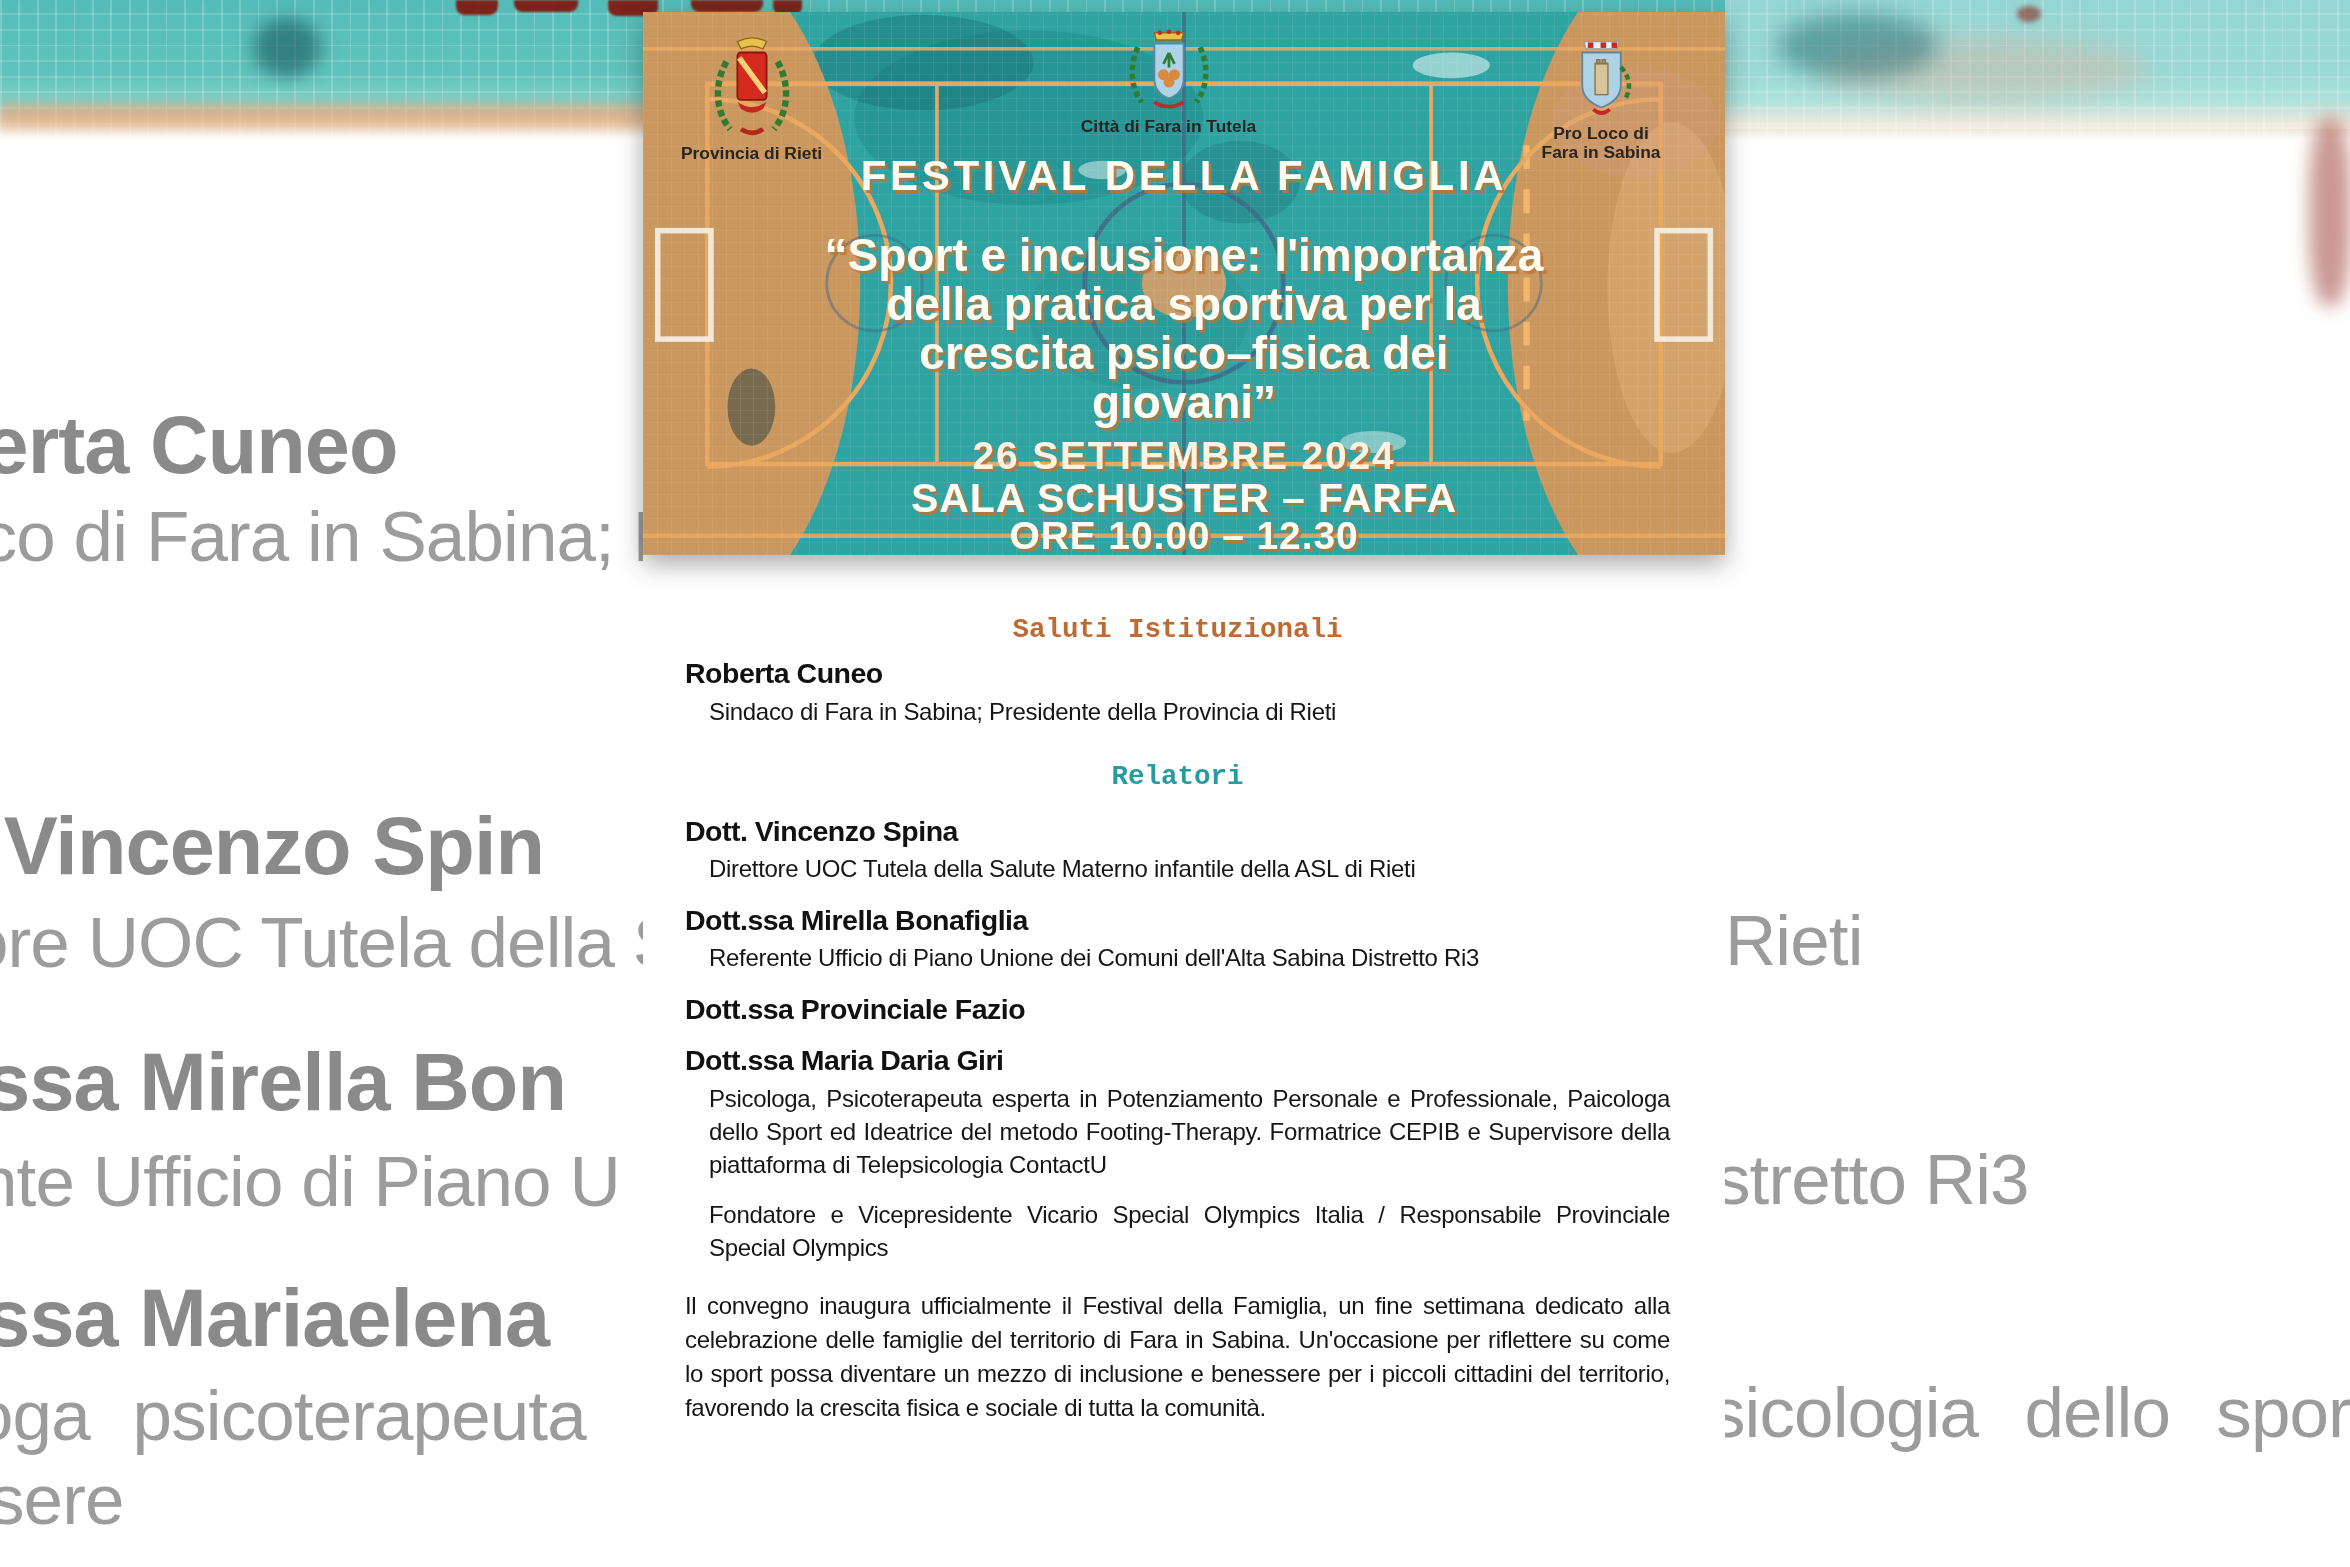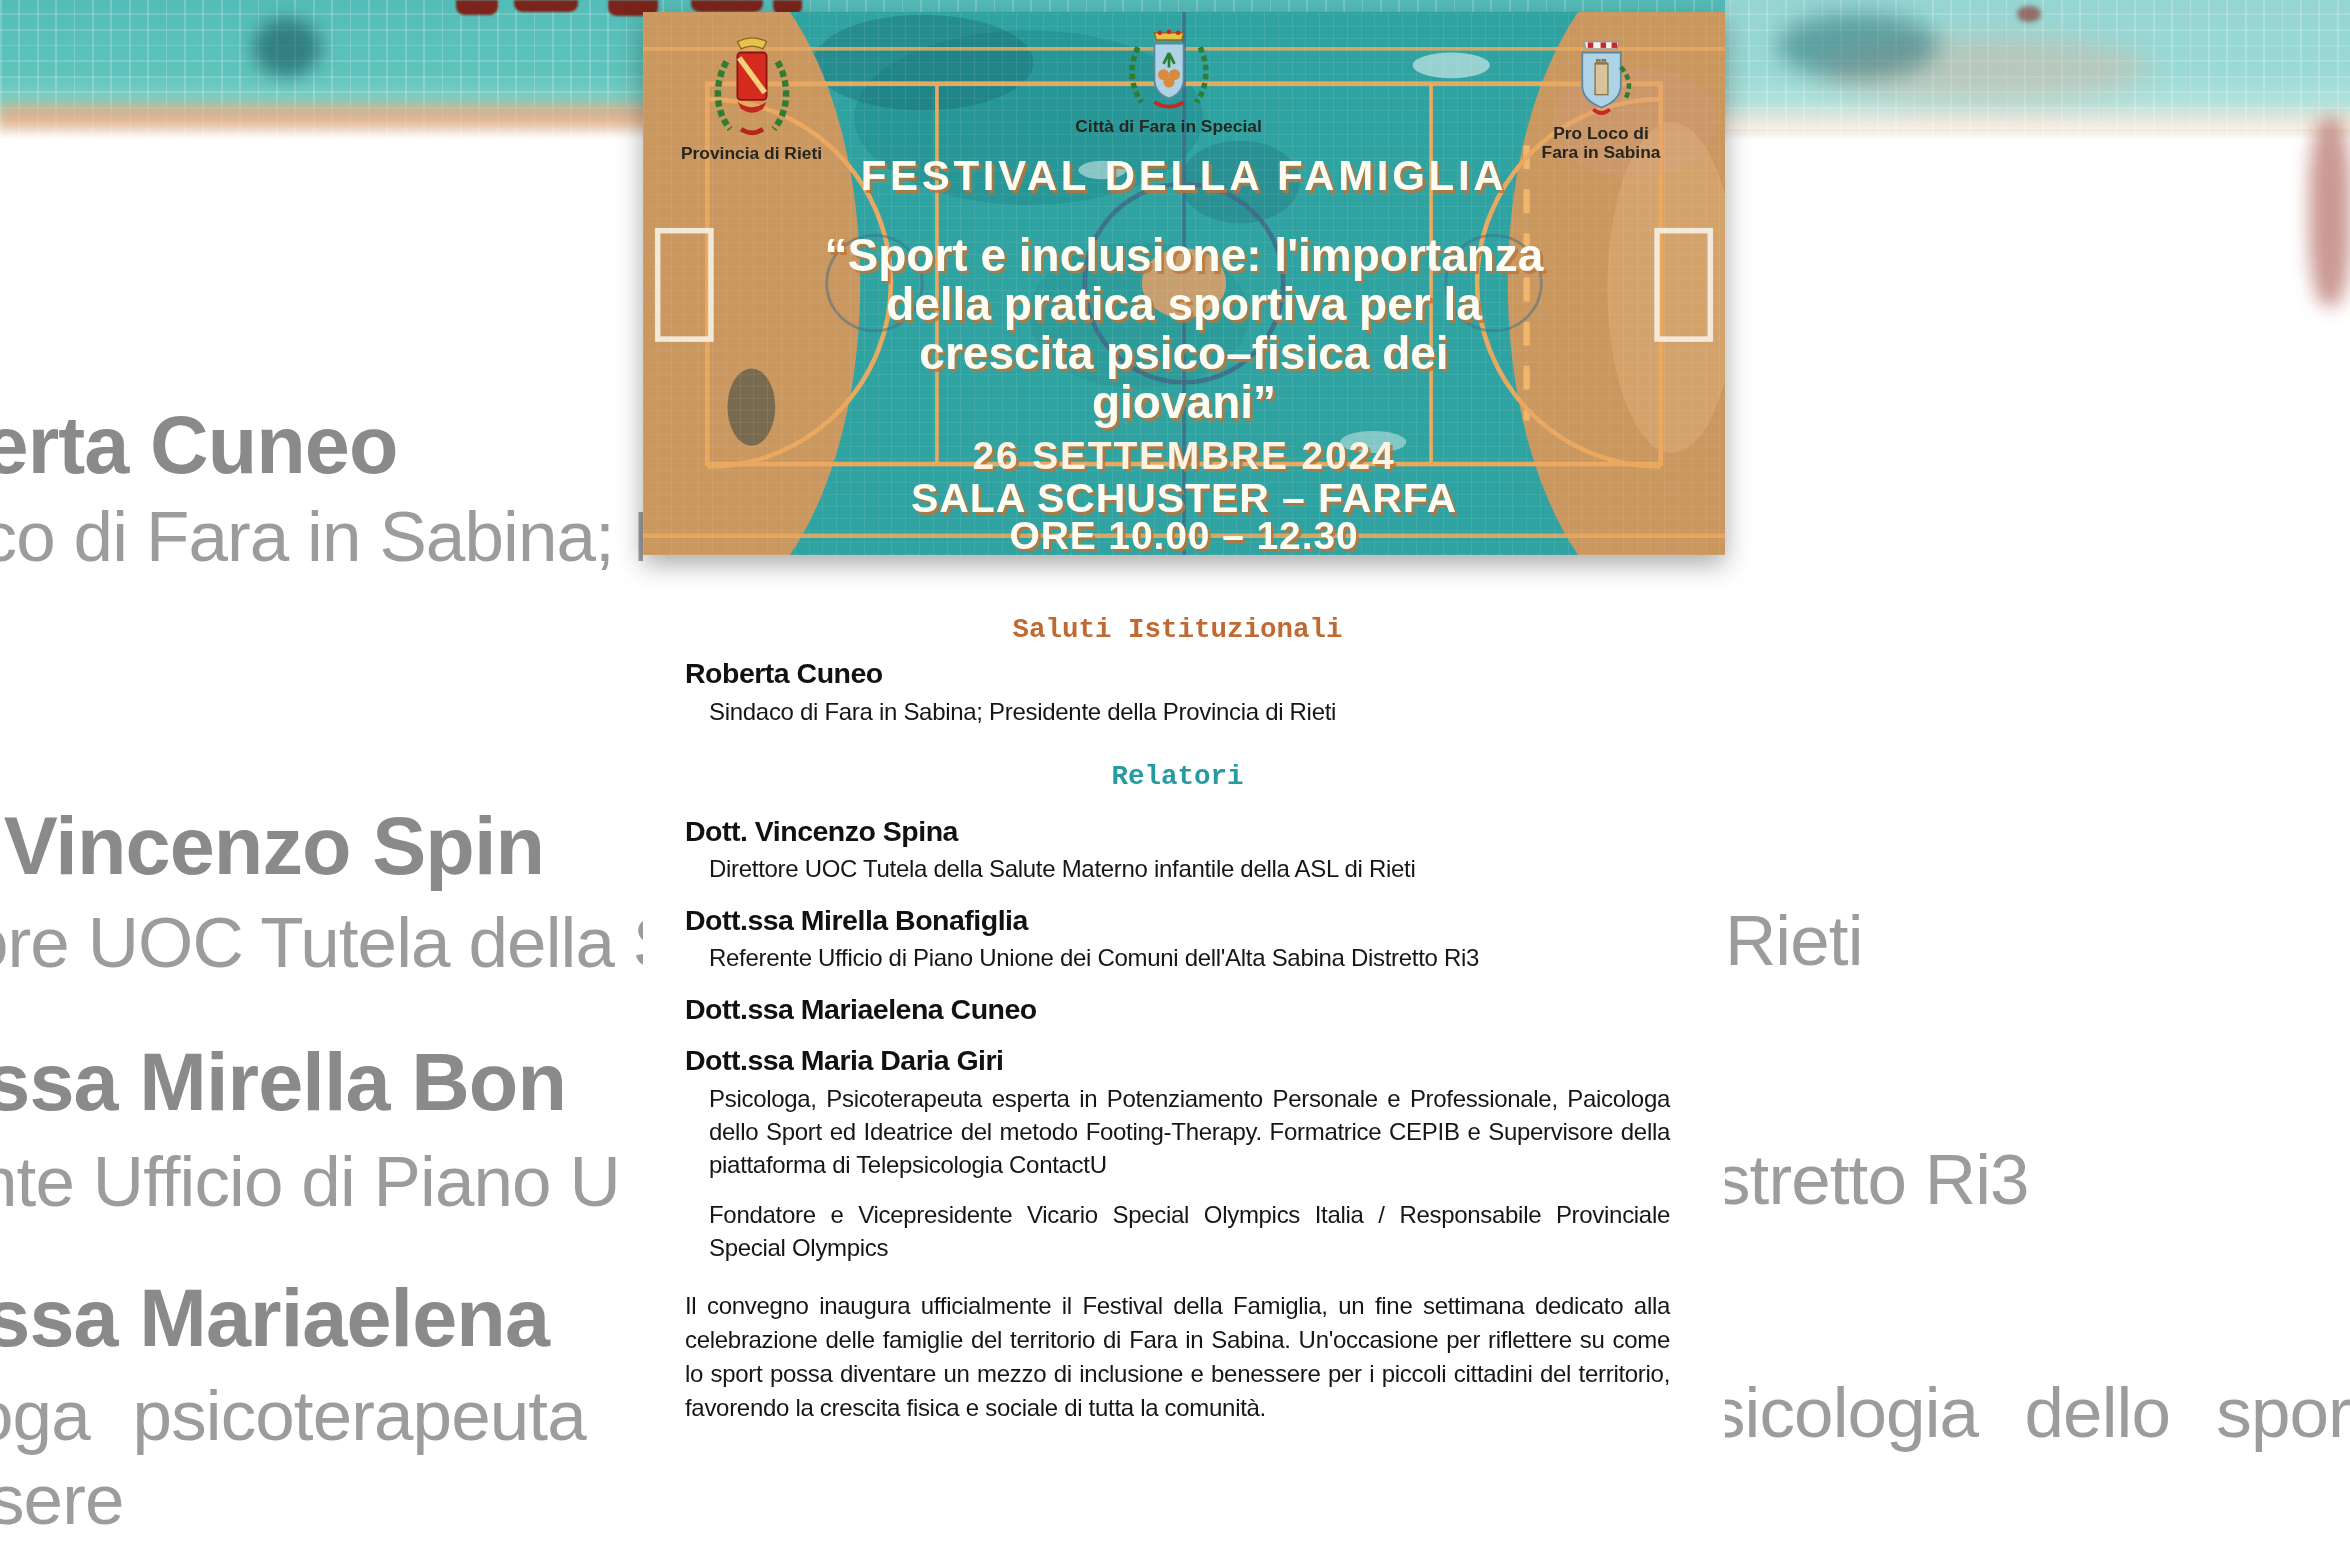--- a/index.html
+++ b/index.html
@@ -154,21 +154,21 @@
         <circle cx="36" cy="6" r="2.5" fill="#c62828"></circle>
           <circle cx="46" cy="5" r="2.5" fill="#c62828"></circle>
           <circle cx="56" cy="6" r="2.5" fill="#c62828"></circle>
         <path d="M30,18 H62 V56 Q62,72 46,78 Q30,72 30,56 Z" fill="#aed3e6" stroke="#5f87a0" stroke-width="2"></path>
         <path d="M46,28 L40,40 M46,28 L52,40 M46,28 L46,44" stroke="#2e7d32" stroke-width="3"></path>
         <circle cx="40" cy="52" r="6" fill="#d98a3d"></circle>
           <circle cx="52" cy="52" r="6" fill="#d98a3d"></circle>
           <circle cx="46" cy="60" r="6" fill="#d98a3d"></circle>
         <path d="M30,82 Q46,92 62,82" fill="none" stroke="#c62828" stroke-width="4"></path>
       </svg>
-      <div class="logo-label">Città di Fara in Special</div>
+      <div class="logo-label">Città di Fara in Tutela</div>
     </div>
 
     <div class="logo logo-right">
       <svg width="79" height="88" viewBox="0 0 86 96">
         <path d="M24,6 H62 L60,14 H26 Z" fill="#f2f2f2" stroke="#9a9a9a" stroke-width="1.5"></path>
         <rect x="28" y="7" width="6" height="6" fill="#c62828"></rect>
           <rect x="42" y="7" width="6" height="6" fill="#c62828"></rect>
           <rect x="54" y="7" width="6" height="6" fill="#c62828"></rect>
         <path d="M22,18 H64 V54 Q64,70 43,78 Q22,70 22,54 Z" fill="#aed3e6" stroke="#5f87a0" stroke-width="2"></path>
         <rect x="36" y="30" width="14" height="34" fill="#d8c49a" stroke="#8a754c" stroke-width="1.5"></rect>
@@ -209,21 +209,21 @@
       <div class="sp-name">Dott. Vincenzo Spina</div>
       <div class="sp-role">Direttore UOC Tutela della Salute Materno infantile della ASL di Rieti</div>
     </div>
 
     <div class="speaker">
       <div class="sp-name">Dott.ssa Mirella Bonafiglia</div>
       <div class="sp-role">Referente Ufficio di Piano Unione dei Comuni dell'Alta Sabina Distretto Ri3</div>
     </div>
 
     <div class="speaker">
-      <div class="sp-name">Dott.ssa Mariaelena Cuneo</div>
+      <div class="sp-name">Dott.ssa Provinciale Fazio</div>
     </div>
 
     <div class="speaker">
       <div class="sp-name">Dott.ssa Maria Daria Giri</div>
       <div class="sp-role">Psicologa, Psicoterapeuta esperta in Potenziamento Personale e Professionale, Paicologa dello Sport ed Ideatrice del metodo Footing-Therapy. Formatrice CEPIB e Supervisore della piattaforma di Telepsicologia ContactU</div>
     </div>
 
     <div class="speaker">
       <div class="sp-role">Fondatore e Vicepresidente Vicario Special Olympics Italia / Responsabile Provinciale Special Olympics</div>
     </div>

